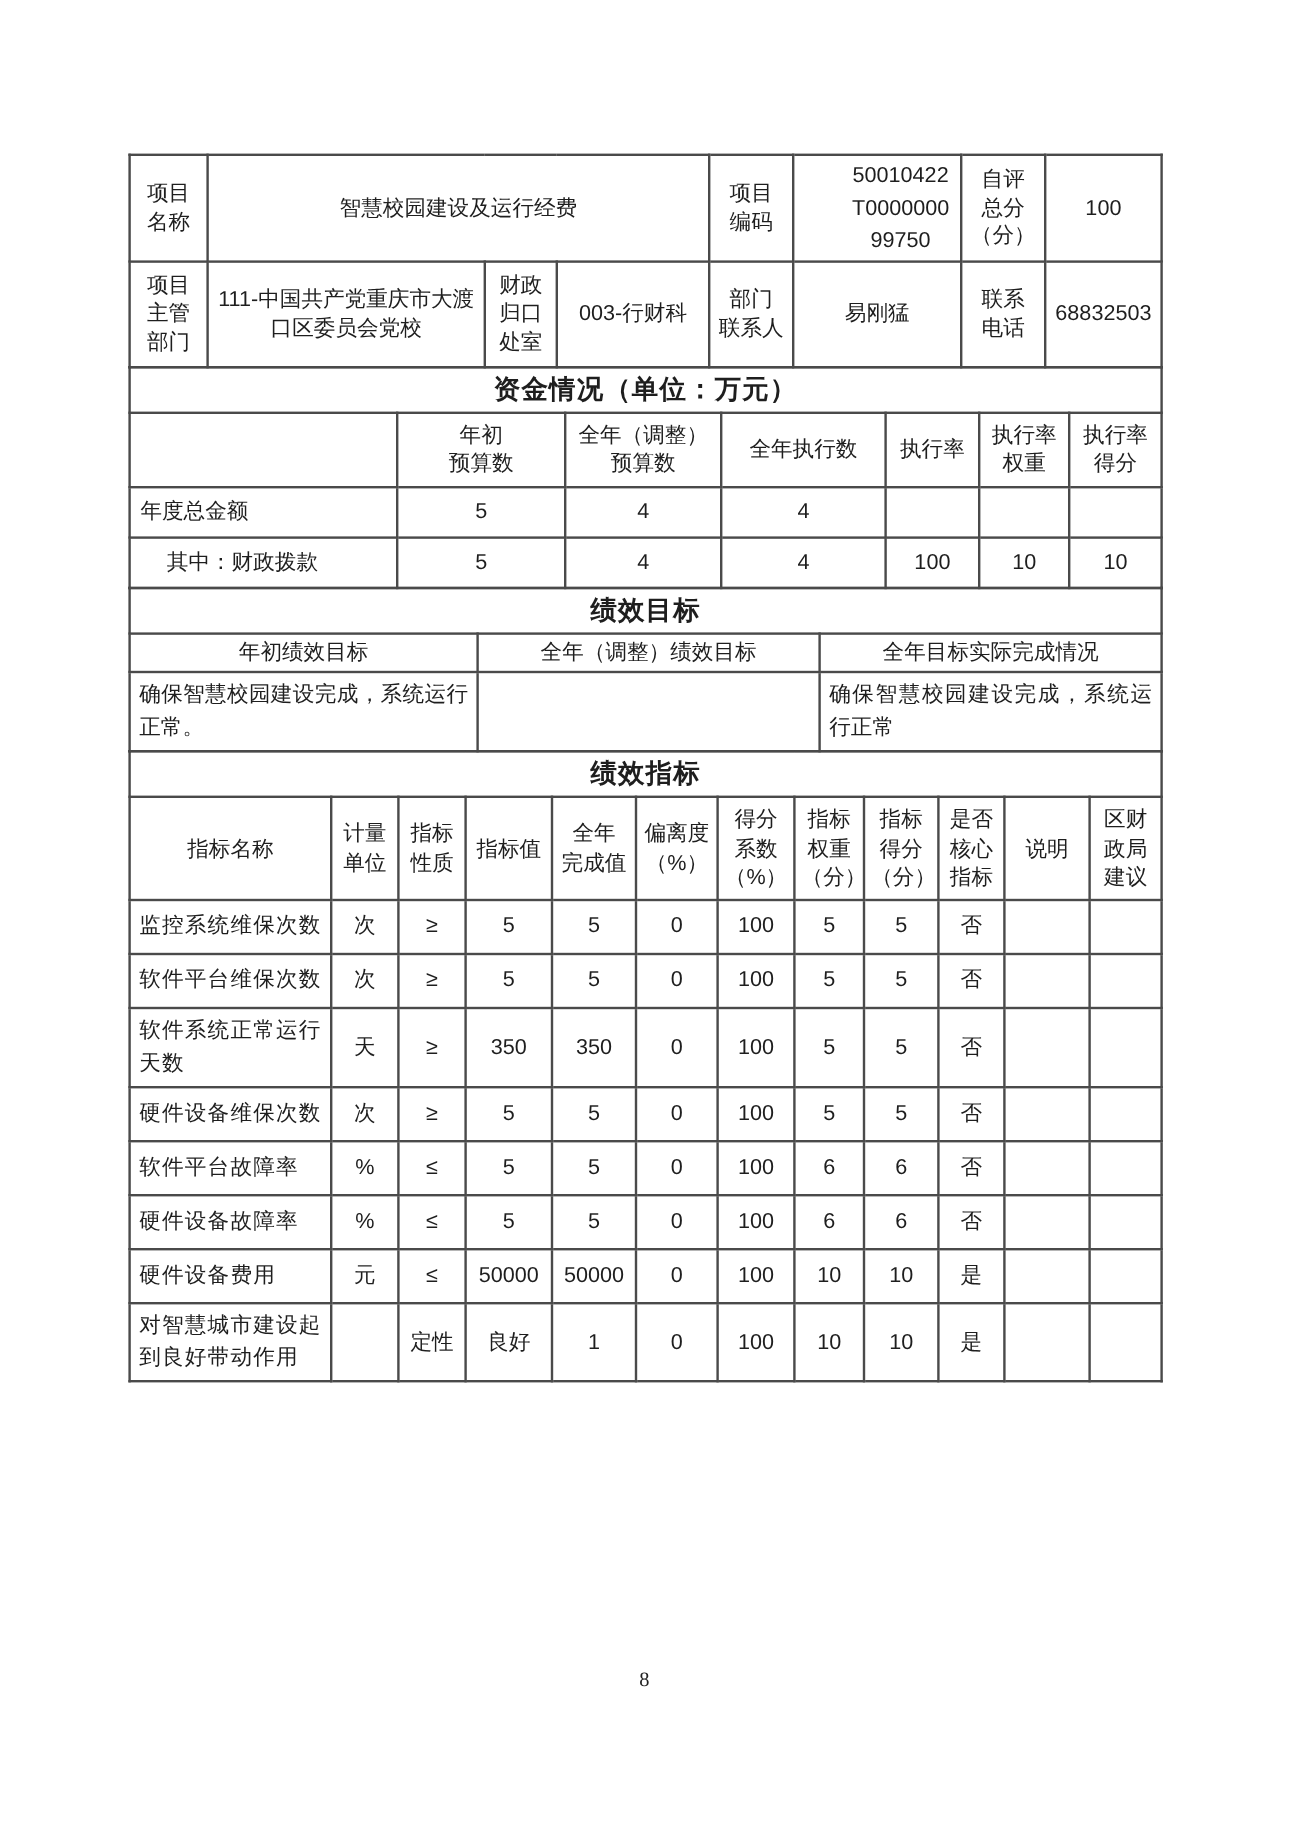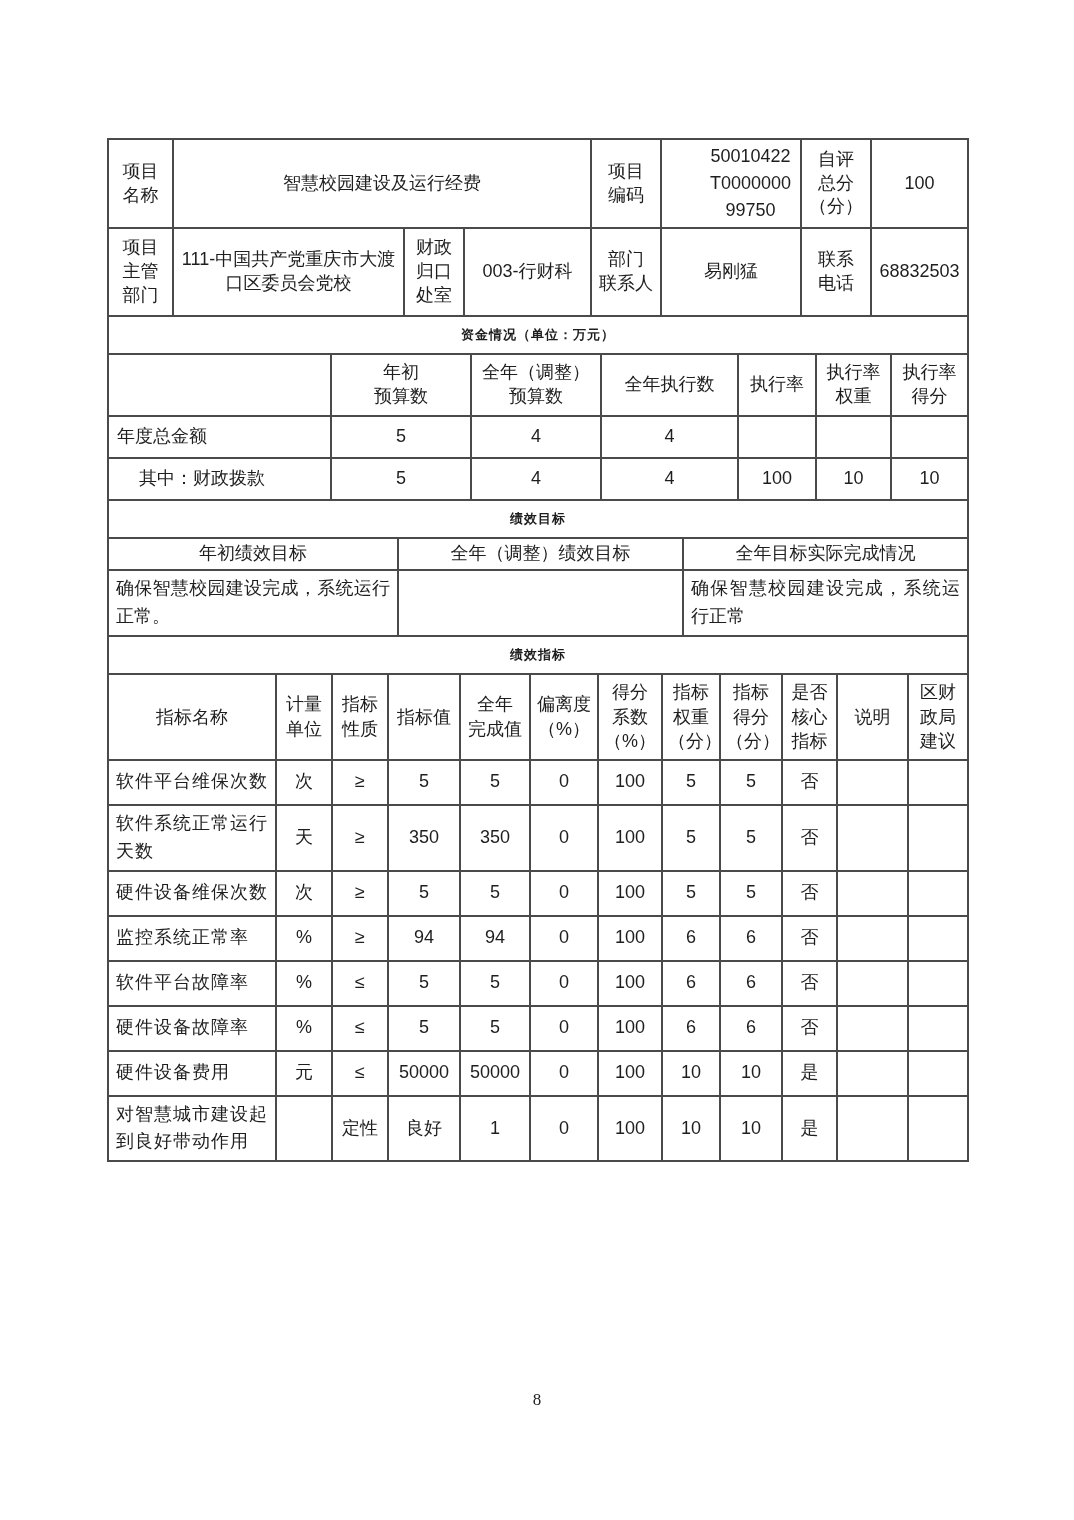--- a/index.html
+++ b/index.html
@@ -11,21 +11,21 @@
     color: #1e1e1e;
   }
   .page {
     position: relative;
     width: 1074px; height: 1520px;
     background: #ffffff;
     overflow: hidden;
   }
   .doc {
     position: absolute;
-    left: 107px; top: 138px;
+    left: 107px; top: 128px;
     width: 860px;
   }
   table {
     border-collapse: collapse;
     table-layout: fixed;
     width: 860px;
   }
   table + table { margin-top: -2px; }
   td, th {
     border: 2px solid #4a4a4a;
@@ -33,21 +33,21 @@
     text-align: center;
     vertical-align: middle;
     font-size: 18px;
     font-weight: normal;
     line-height: 1.32;
     overflow: hidden;
   }
   .pre { white-space: pre-line; }
   .title-row td {
     font-weight: bold;
-    font-size: 13px;
+    font-size: 22px;
     height: 38px;
     letter-spacing: 1px;
   }
   
   .head-r1 td { height: 86px; }
   .head-r2 td { height: 88px; }
   .code-cell { word-break: break-all; line-height: 1.5; padding-left: 44px; }
   
   .fund-head th { height: 62px; }
   .fund-row td { height: 42px; }
@@ -245,20 +245,34 @@
 （分）</th>
             <th class="pre">是否
 核心
 指标</th>
             <th class="pre">说明</th>
             <th class="pre">区财
 政局
 建议</th>
           </tr>
           <tr class="ind-row">
+            <td>监控系统维保次数</td>
+            <td>次</td>
+            <td>≥</td>
+            <td>5</td>
+            <td>5</td>
+            <td>0</td>
+            <td>100</td>
+            <td>5</td>
+            <td>5</td>
+            <td>否</td>
+            <td></td>
+            <td></td>
+          </tr>
+          <tr class="ind-row">
             <td>软件平台维保次数</td>
             <td>次</td>
             <td>≥</td>
             <td>5</td>
             <td>5</td>
             <td>0</td>
             <td>100</td>
             <td>5</td>
             <td>5</td>
             <td>否</td>
@@ -287,34 +301,20 @@
             <td>5</td>
             <td>0</td>
             <td>100</td>
             <td>5</td>
             <td>5</td>
             <td>否</td>
             <td></td>
             <td></td>
           </tr>
           <tr class="ind-row">
-            <td>监控系统正常率</td>
-            <td>%</td>
-            <td>≥</td>
-            <td>94</td>
-            <td>94</td>
-            <td>0</td>
-            <td>100</td>
-            <td>6</td>
-            <td>6</td>
-            <td>否</td>
-            <td></td>
-            <td></td>
-          </tr>
-          <tr class="ind-row">
             <td>软件平台故障率</td>
             <td>%</td>
             <td>≤</td>
             <td>5</td>
             <td>5</td>
             <td>0</td>
             <td>100</td>
             <td>6</td>
             <td>6</td>
             <td>否</td>

